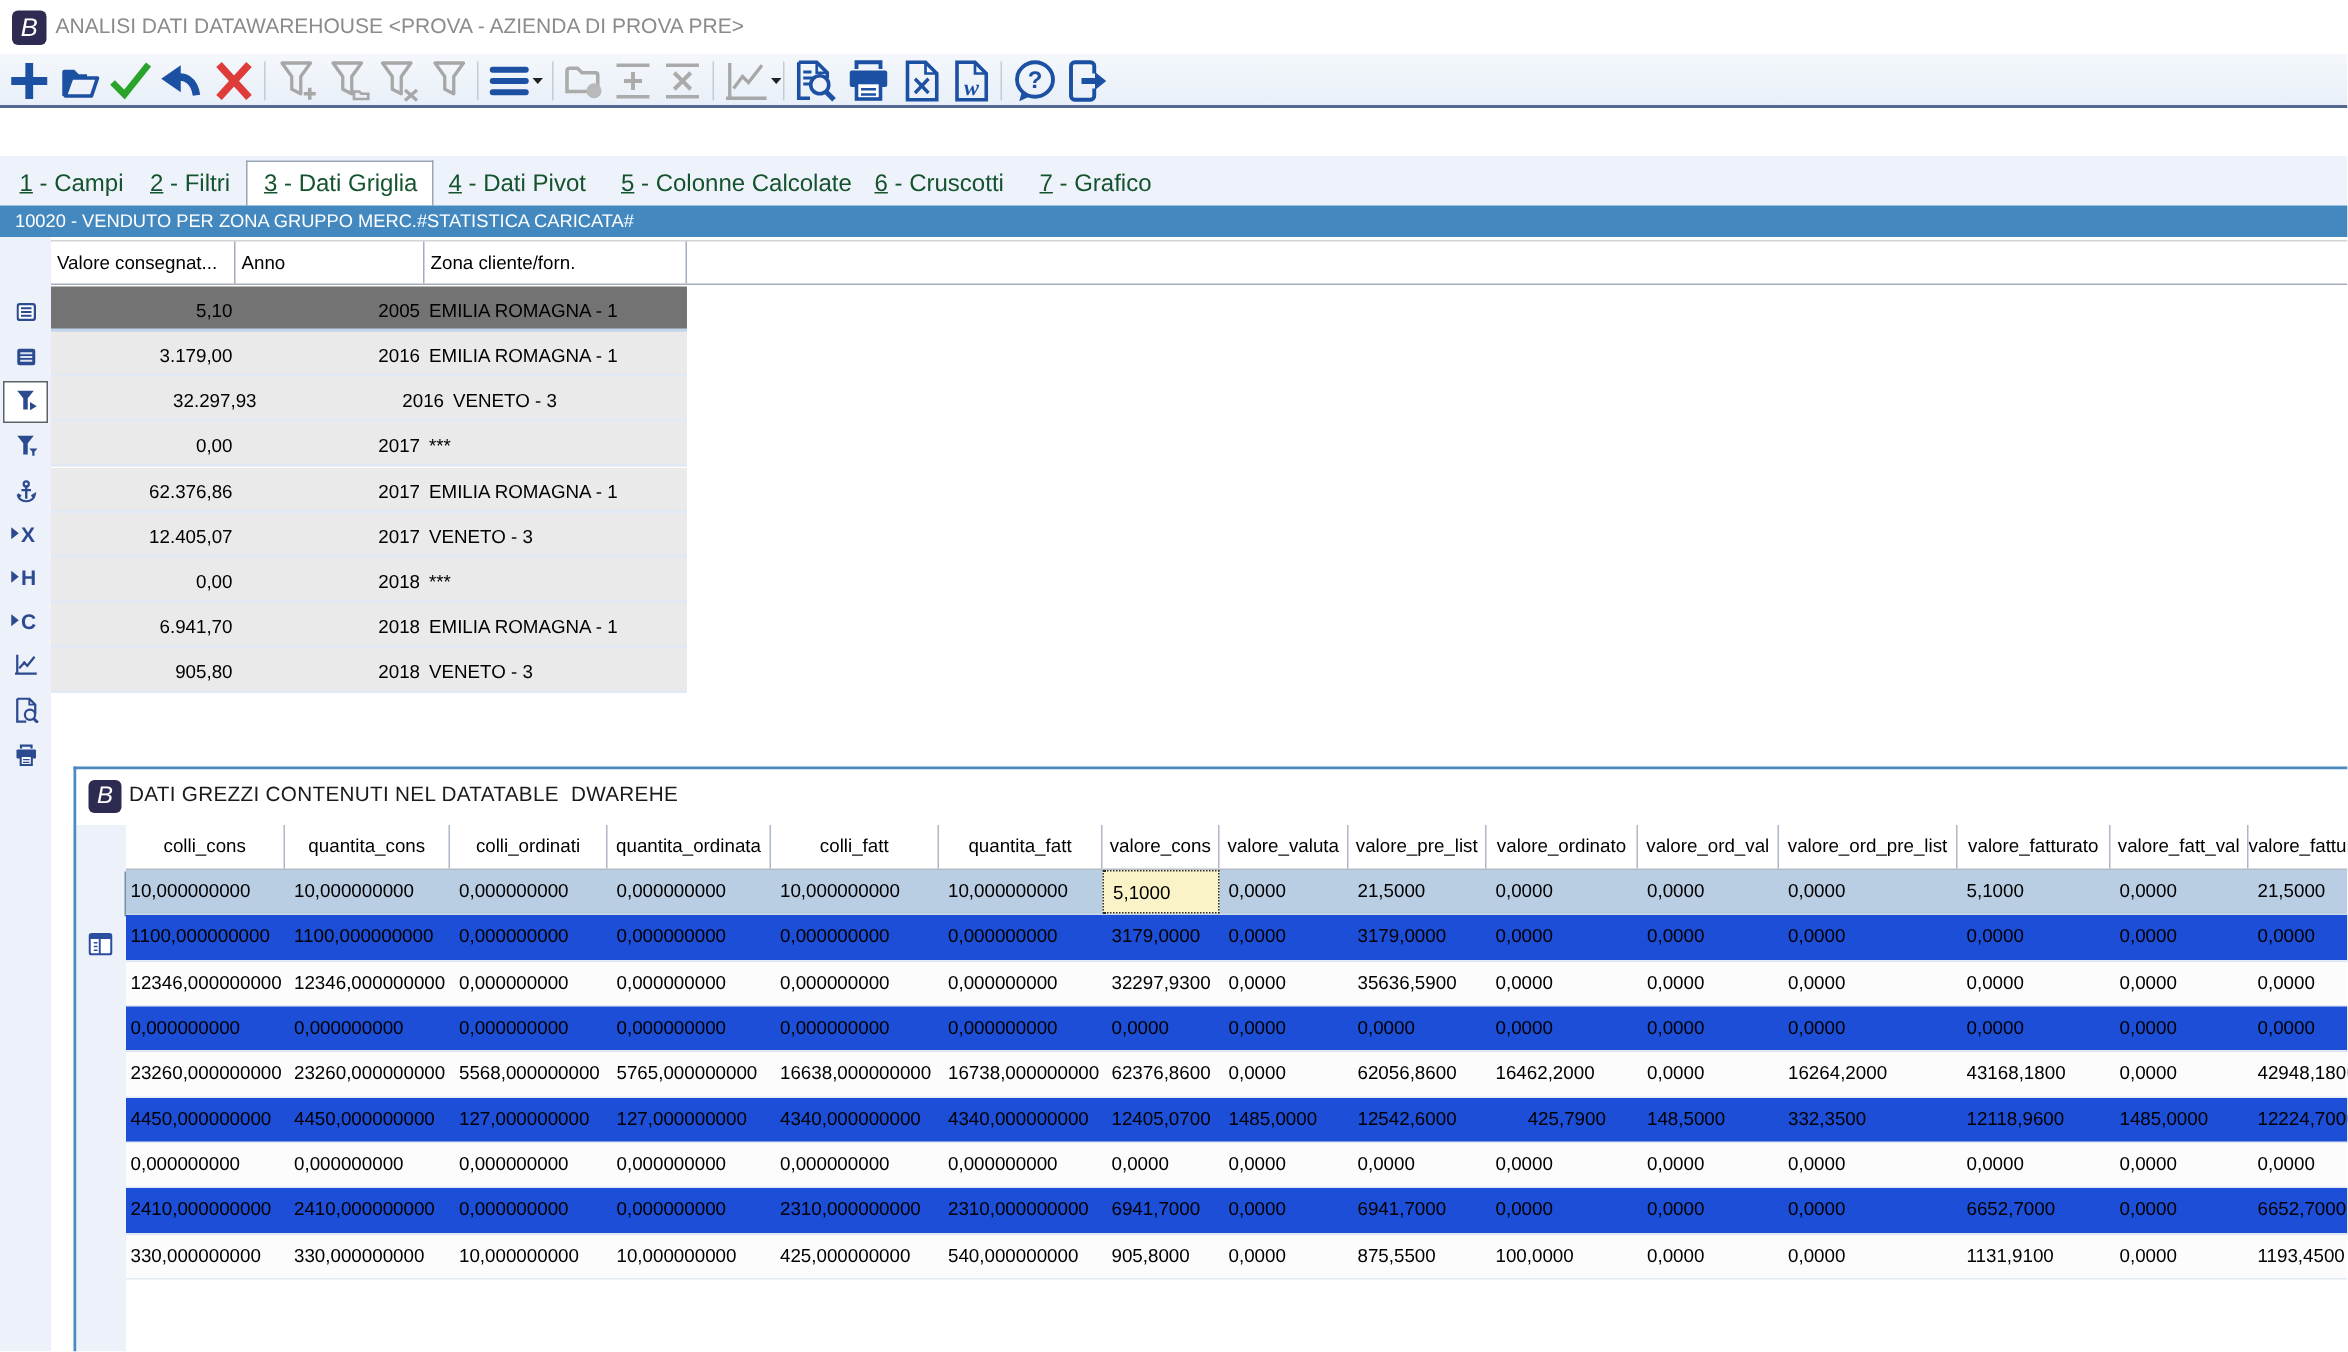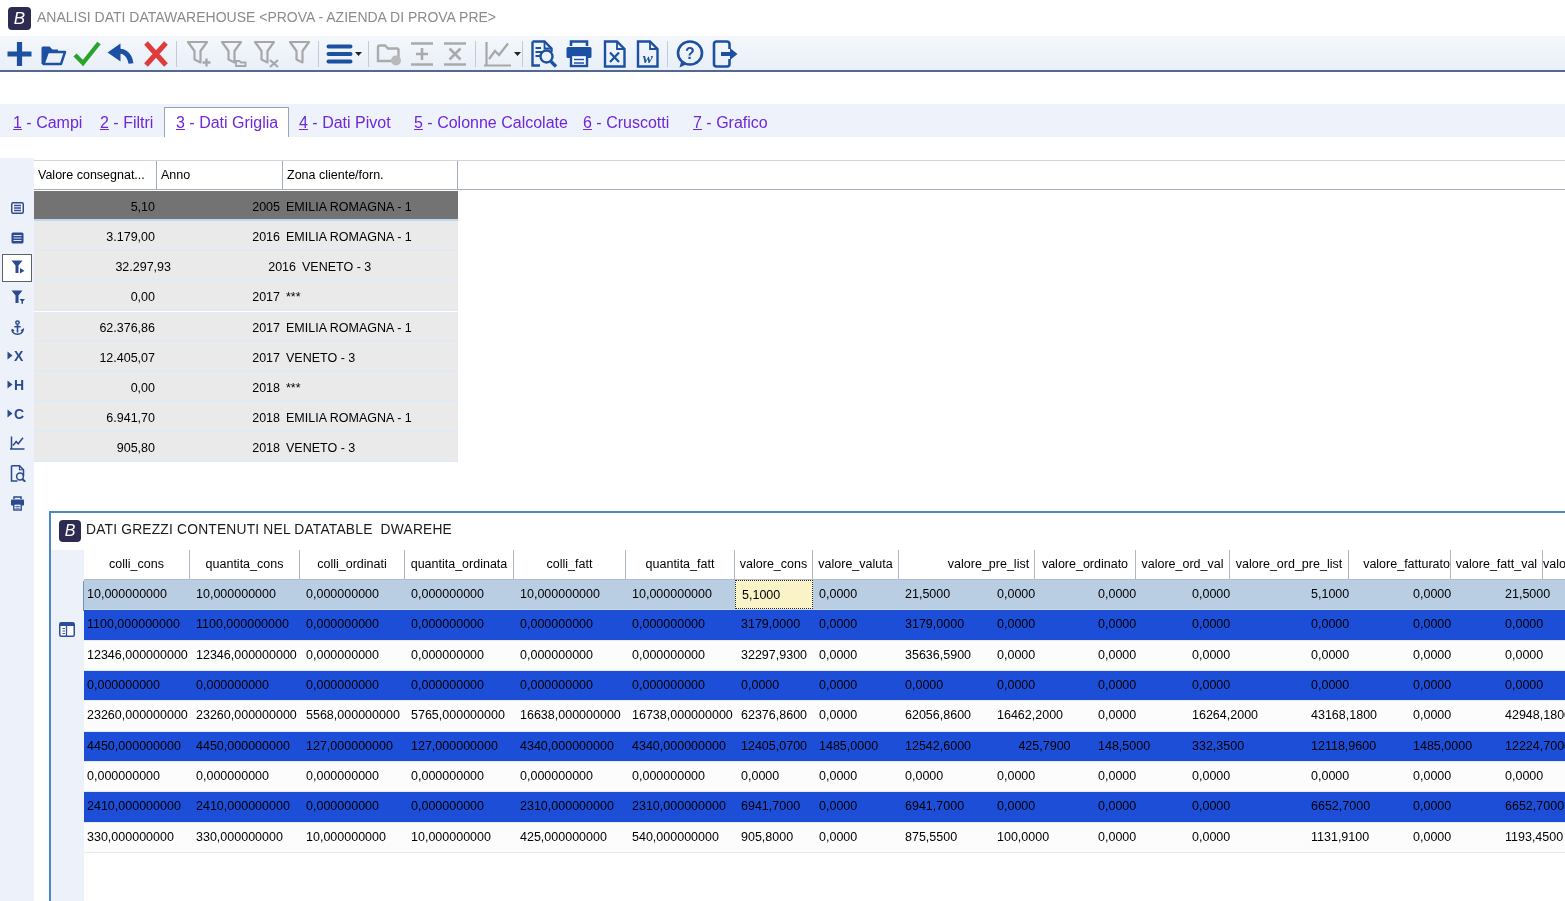--- a/index.html
+++ b/index.html
@@ -22,21 +22,21 @@
 #descrow{left:0;top:72px;width:1565px;height:32px;background:#fff;}
 #descband{left:0;top:0;width:1565px;height:2px;background:#d9e3ef;}
 #descband2{left:0;top:29px;width:1565px;height:3px;background:#dde5ef;}
 #desclabel{left:0;top:0;width:102px;height:32px;background:#dee6ef;}
 #descline{left:4px;top:28px;width:95px;height:2px;background:#9fb0c9;}
 #desclabel span{position:absolute;left:8px;top:10px;font-size:14.8px;font-weight:bold;color:#0f1020;letter-spacing:-0.2px;}
 #desctext{left:104px;top:10px;font-size:13px;color:#000;}
 
 
 #tabrow{left:0;top:104px;width:1565px;height:33px;background:#eef2fa;}
-.tab{top:3px;height:33px;line-height:32px;font-size:16px;color:#6d28d9;white-space:nowrap;}
+.tab{top:3px;height:33px;line-height:32px;font-size:16px;color:#14532d;white-space:nowrap;}
 .tab u{text-decoration:underline;}
 #seltab{left:164px;top:3px;width:125px;height:30px;background:#fff;border:1px solid #96a4b5;border-bottom:none;}
 
 
 #bluebar{left:0;top:137px;width:1565px;height:21px;background:#4389c0;color:#fff;font-size:12.2px;line-height:21px;}
 #bluebar span{margin-left:10px;}
 
 
 #leftstrip{left:0;top:158px;width:34px;height:743px;background:#edf1fa;}
 .licl{left:7px;display:flex;align-items:center;height:13px;font-size:14px;font-weight:bold;color:#2c4a8f;}
@@ -197,20 +197,21 @@
     <div class="abs" id="seltab"></div>
     <div class="abs tab" style="left:13px;"><u>1</u> - Campi</div>
     <div class="abs tab" style="left:100px;"><u>2</u> - Filtri</div>
     <div class="abs tab" style="left:176px;"><u>3</u> - Dati Griglia</div>
     <div class="abs tab" style="left:299px;"><u>4</u> - Dati Pivot</div>
     <div class="abs tab" style="left:414px;"><u>5</u> - Colonne Calcolate</div>
     <div class="abs tab" style="left:583px;"><u>6</u> - Cruscotti</div>
     <div class="abs tab" style="left:693px;"><u>7</u> - Grafico</div>
   </div>
 
+  <div class="abs" id="bluebar"><span>10020 - VENDUTO PER ZONA GRUPPO MERC.#STATISTICA CARICATA#</span></div>
 
   <div class="abs" id="leftstrip">
     <div class="abs" id="licbox"></div>
 
     <svg class="abs" style="left:11px;top:44px;" width="13" height="12" viewBox="0 0 13 12">
       <rect x="0.75" y="0.75" width="11.5" height="10.5" rx="1.5" fill="#fff" stroke="#2c4a8f" stroke-width="1.5"></rect>
       <path d="M3 3.5 H10 M3 6 H10 M3 8.5 H10" stroke="#2c4a8f" stroke-width="1.3"></path>
     </svg>
 
     <svg class="abs" style="left:11px;top:74px;" width="13" height="12" viewBox="0 0 13 12">
@@ -350,25 +351,25 @@
   <div class="abs" id="btable">
     <div id="bthead">
         <div class="bh" style="width:106px;">colli_cons</div>
         <div class="bh" style="width:110px;">quantita_cons</div>
         <div class="bh" style="width:105px;">colli_ordinati</div>
         <div class="bh" style="width:109px;">quantita_ordinata</div>
         <div class="bh" style="width:112px;">colli_fatt</div>
         <div class="bh" style="width:109px;">quantita_fatt</div>
         <div class="bh" style="width:78px;">valore_cons</div>
         <div class="bh" style="width:86px;">valore_valuta</div>
-        <div class="bh" style="width:92px;margin-left:44px;">valore_pre_list</div>
+        <div class="bh" style="width:92px;">valore_pre_list</div>
         <div class="bh" style="width:101px;">valore_ordinato</div>
         <div class="bh" style="width:94px;">valore_ord_val</div>
         <div class="bh" style="width:119px;">valore_ord_pre_list</div>
-        <div class="bh" style="width:102px;text-align:right;">valore_fatturato</div>
+        <div class="bh" style="width:102px;">valore_fatturato</div>
         <div class="bh" style="width:92px;">valore_fatt_val</div>
         <div class="bh" style="width:95px;">valore_fatturato_val</div>
       </div>
     <div id="brows">
         <div class="brow br-blue">
           <div class="bc" style="width:106px;">10,000000000</div>
           <div class="bc" style="width:110px;">10,000000000</div>
           <div class="bc" style="width:105px;">0,000000000</div>
           <div class="bc" style="width:109px;">0,000000000</div>
           <div class="bc" style="width:112px;">10,000000000</div>

